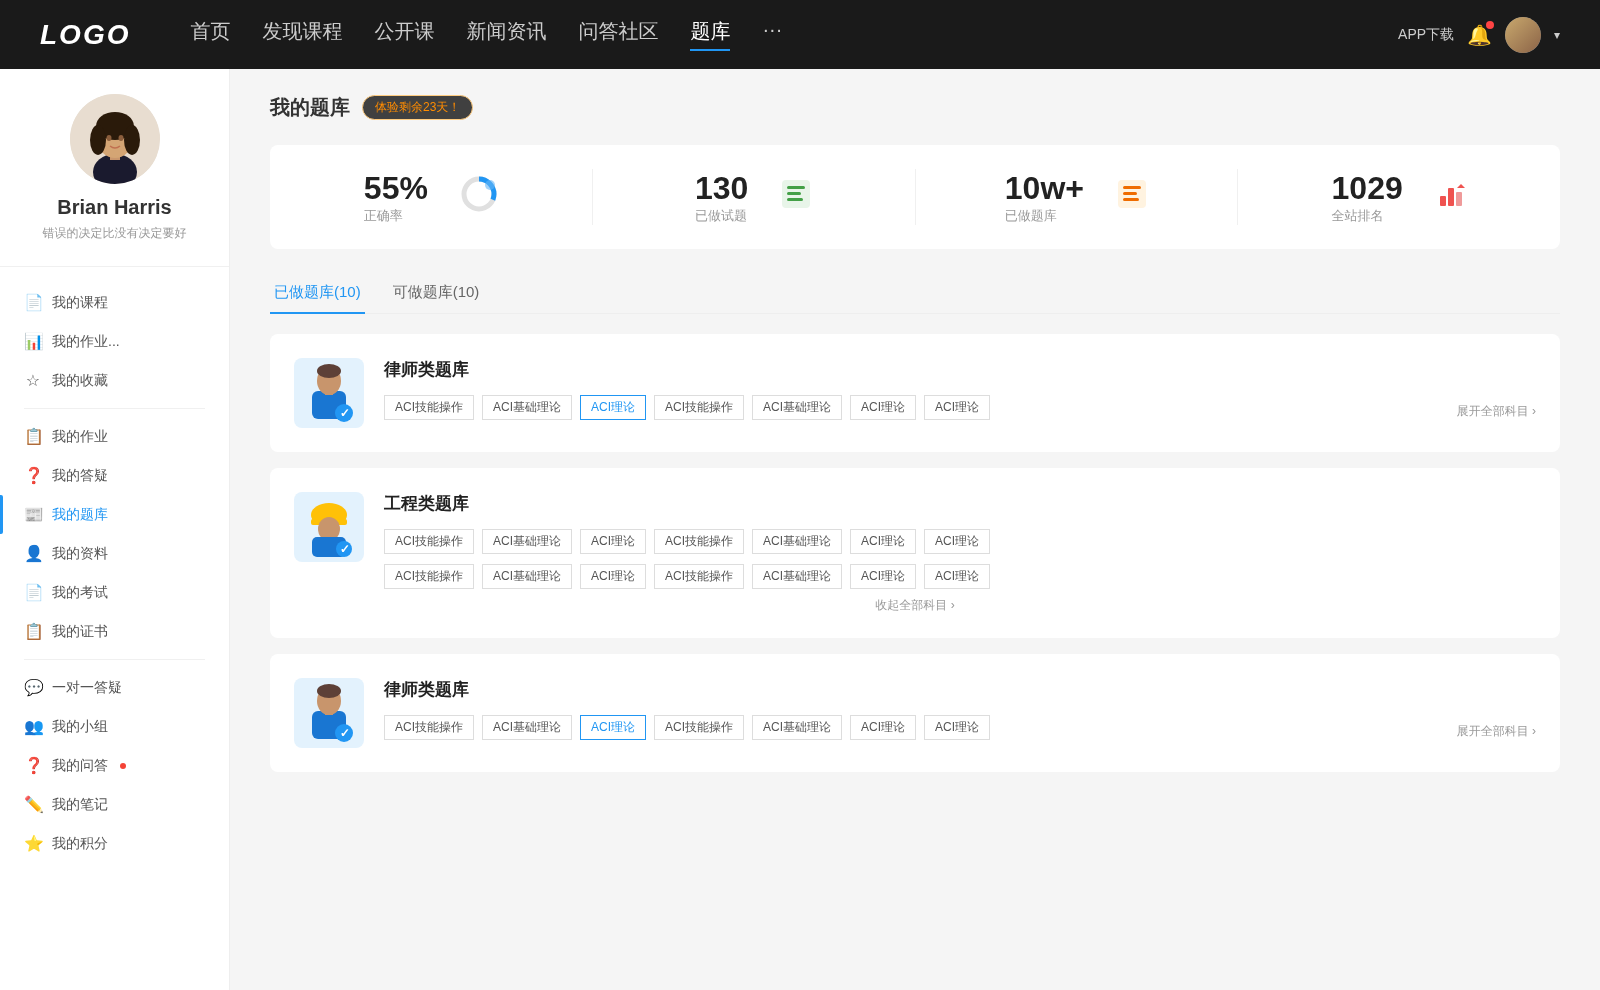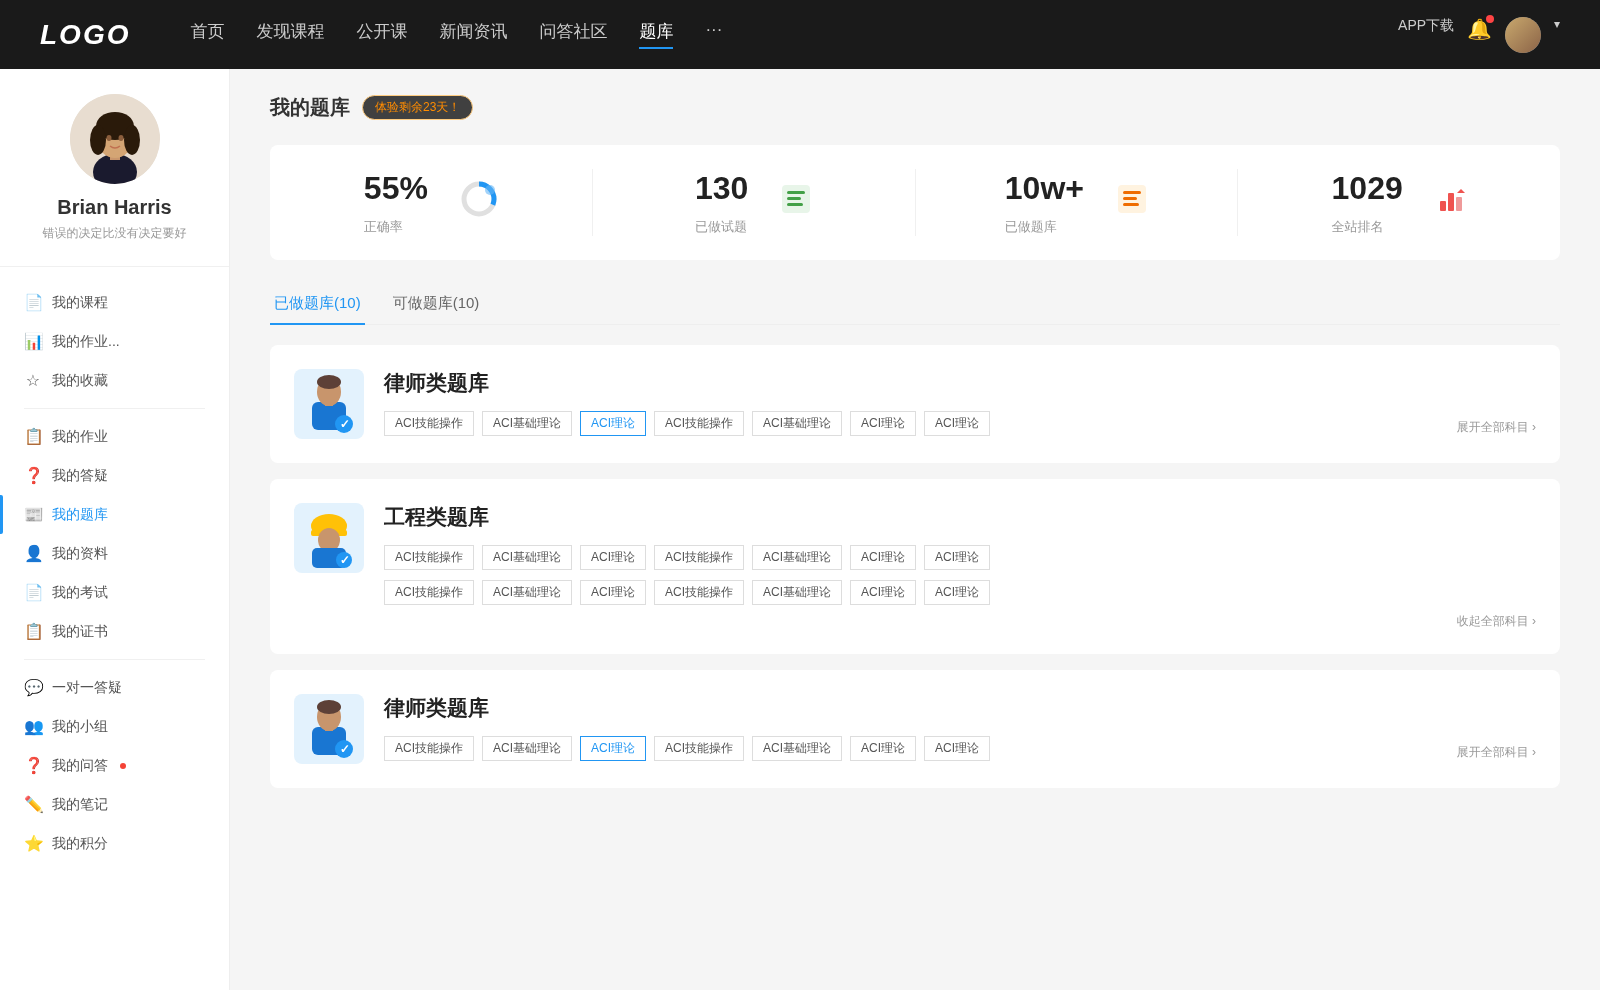--- a/index.html
+++ b/index.html
@@ -25,31 +25,31 @@
       font-style: italic;
     }
     .navbar-nav {
       display: flex;
       gap: 32px;
       flex: 1;
     }
     .navbar-nav a {
       color: #ccc;
       text-decoration: none;
-      font-size: 17px;
+      font-size: 20px;
       cursor: pointer;
     }
     .navbar-nav a.active {
       color: #fff;
       border-bottom: 2px solid #2196F3;
       padding-bottom: 4px;
     }
     .navbar-right {
       display: flex;
-      align-items: flex-start;
+      align-items: center;
       gap: 13px;
     }
     .navbar-app-download {
       color: #ccc;
       font-size: 14px;
       cursor: pointer;
     }
     .navbar-bell {
       position: relative;
       cursor: pointer;
@@ -216,21 +216,21 @@
     .stat-text {}
     .stat-number {
       font-size: 32px;
       font-weight: 700;
       color: #222;
       line-height: 1.2;
     }
     .stat-label {
       font-size: 13px;
       color: #999;
-      margin-top: 11px;
+      margin-top: 0;
     }
     .stat-icon {
       font-size: 28px;
     }
 
     
     .tabs-row {
       display: flex;
       gap: 24px;
       margin-bottom: 20px;
@@ -266,21 +266,21 @@
       width: 70px; height: 70px;
       background: #e3f2fd;
       border-radius: 8px;
       display: flex;
       align-items: center;
       justify-content: center;
       flex-shrink: 0;
     }
     .qbank-card-info { flex: 1; }
     .qbank-title {
-      font-size: 21px;
+      font-size: 17px;
       font-weight: 600;
       color: #222;
       margin-bottom: 14px;
     }
     .qbank-tags {
       display: flex;
       flex-wrap: wrap;
       gap: 8px;
       align-items: center;
     }
@@ -306,21 +306,21 @@
       align-self: flex-end;
     }
     .qbank-tags-row2 {
       display: flex;
       flex-wrap: wrap;
       gap: 8px;
       margin-top: 10px;
     }
     .qbank-footer {
       display: flex;
-      justify-content: flex-end;
+      justify-content: center;
       margin-top: 8px;
     }
     .qbank-collapse-link {
       color: #999;
       font-size: 12px;
       cursor: pointer;
     }
   </style>
 </head>
 <body>

